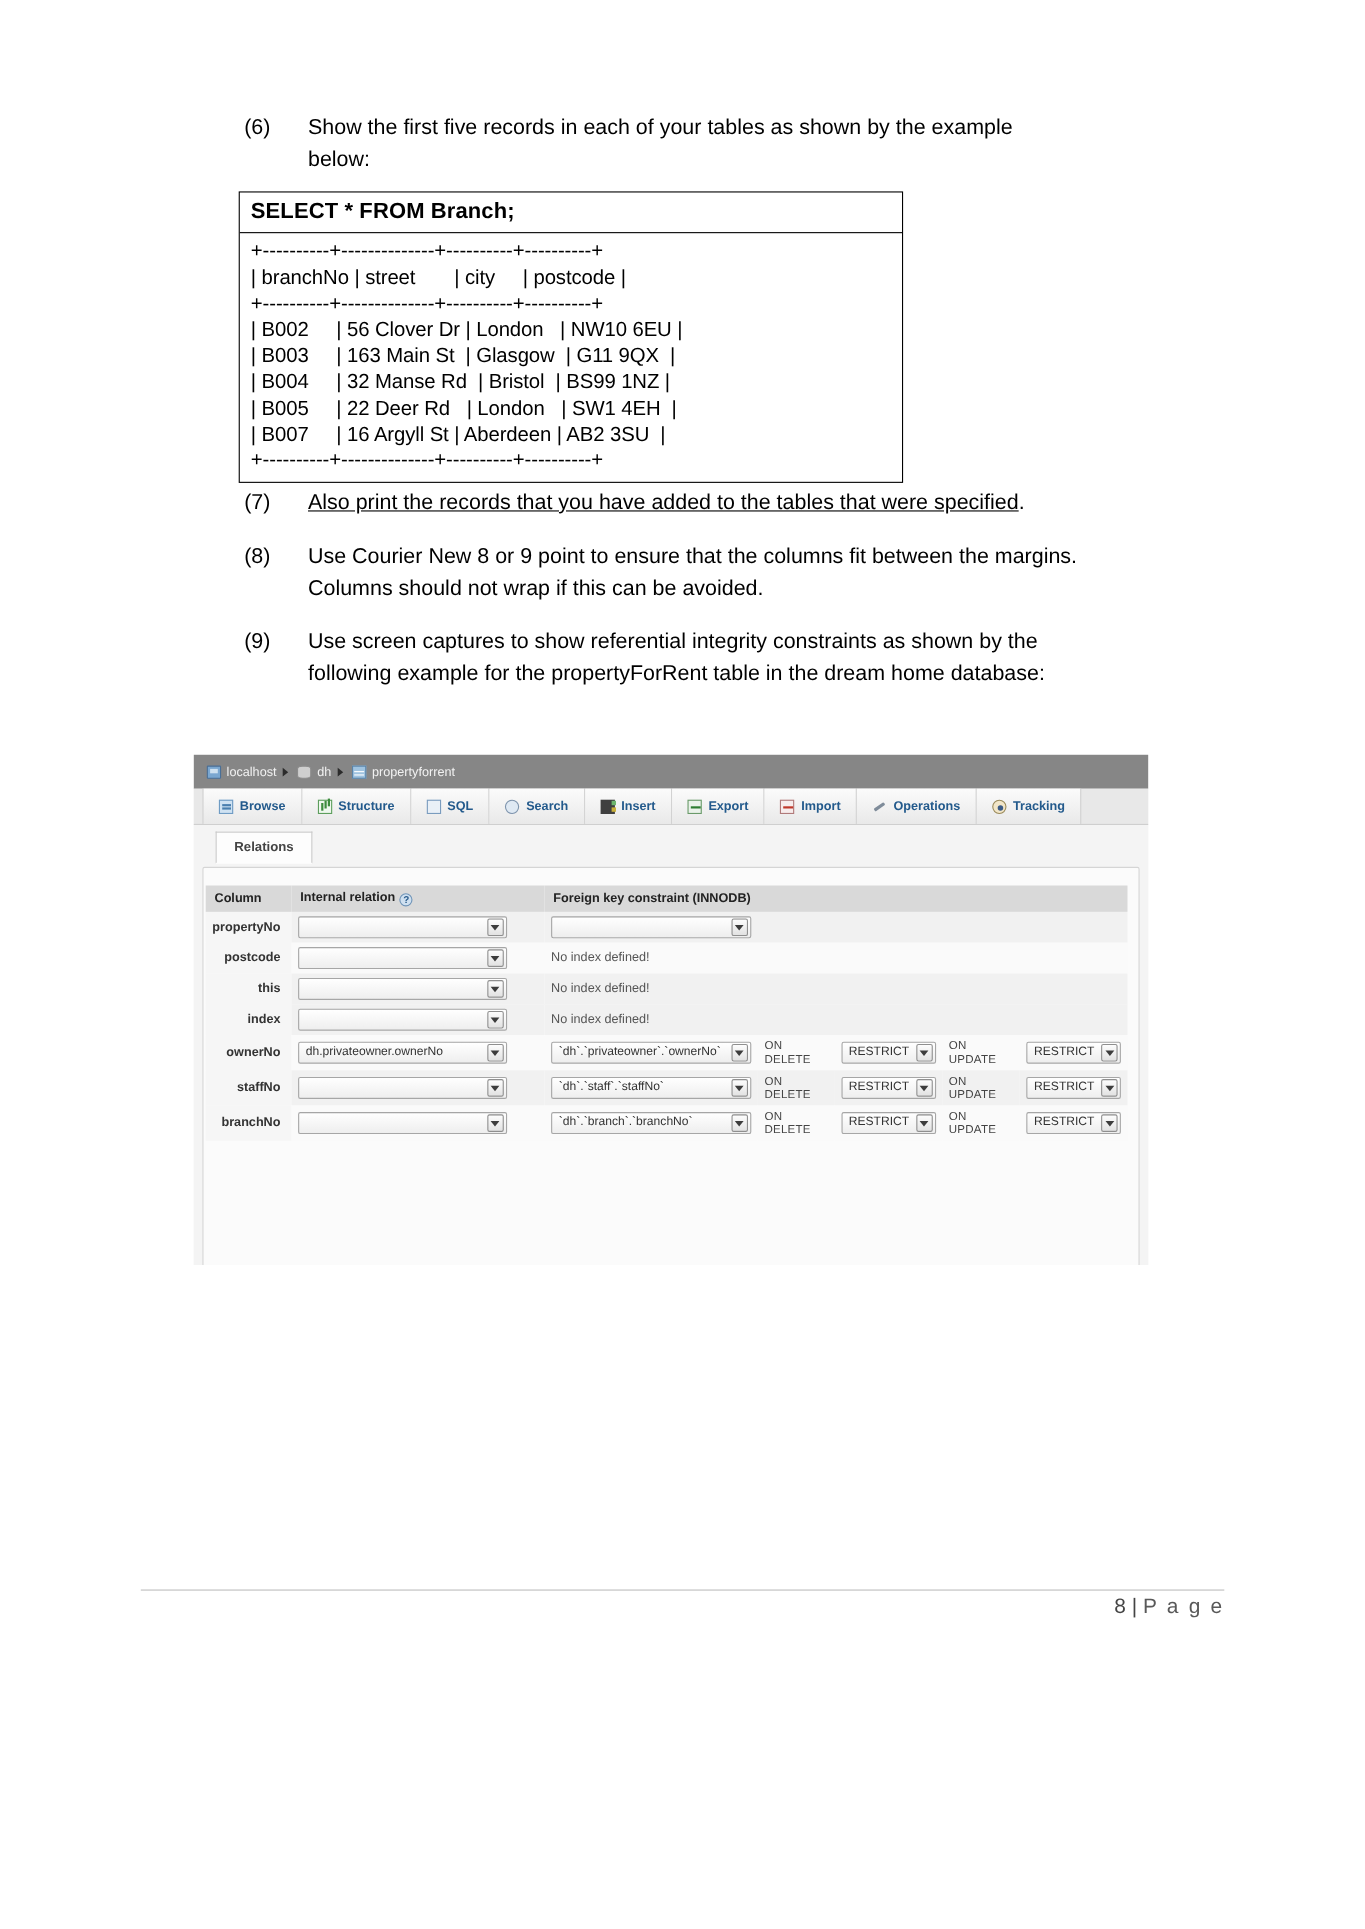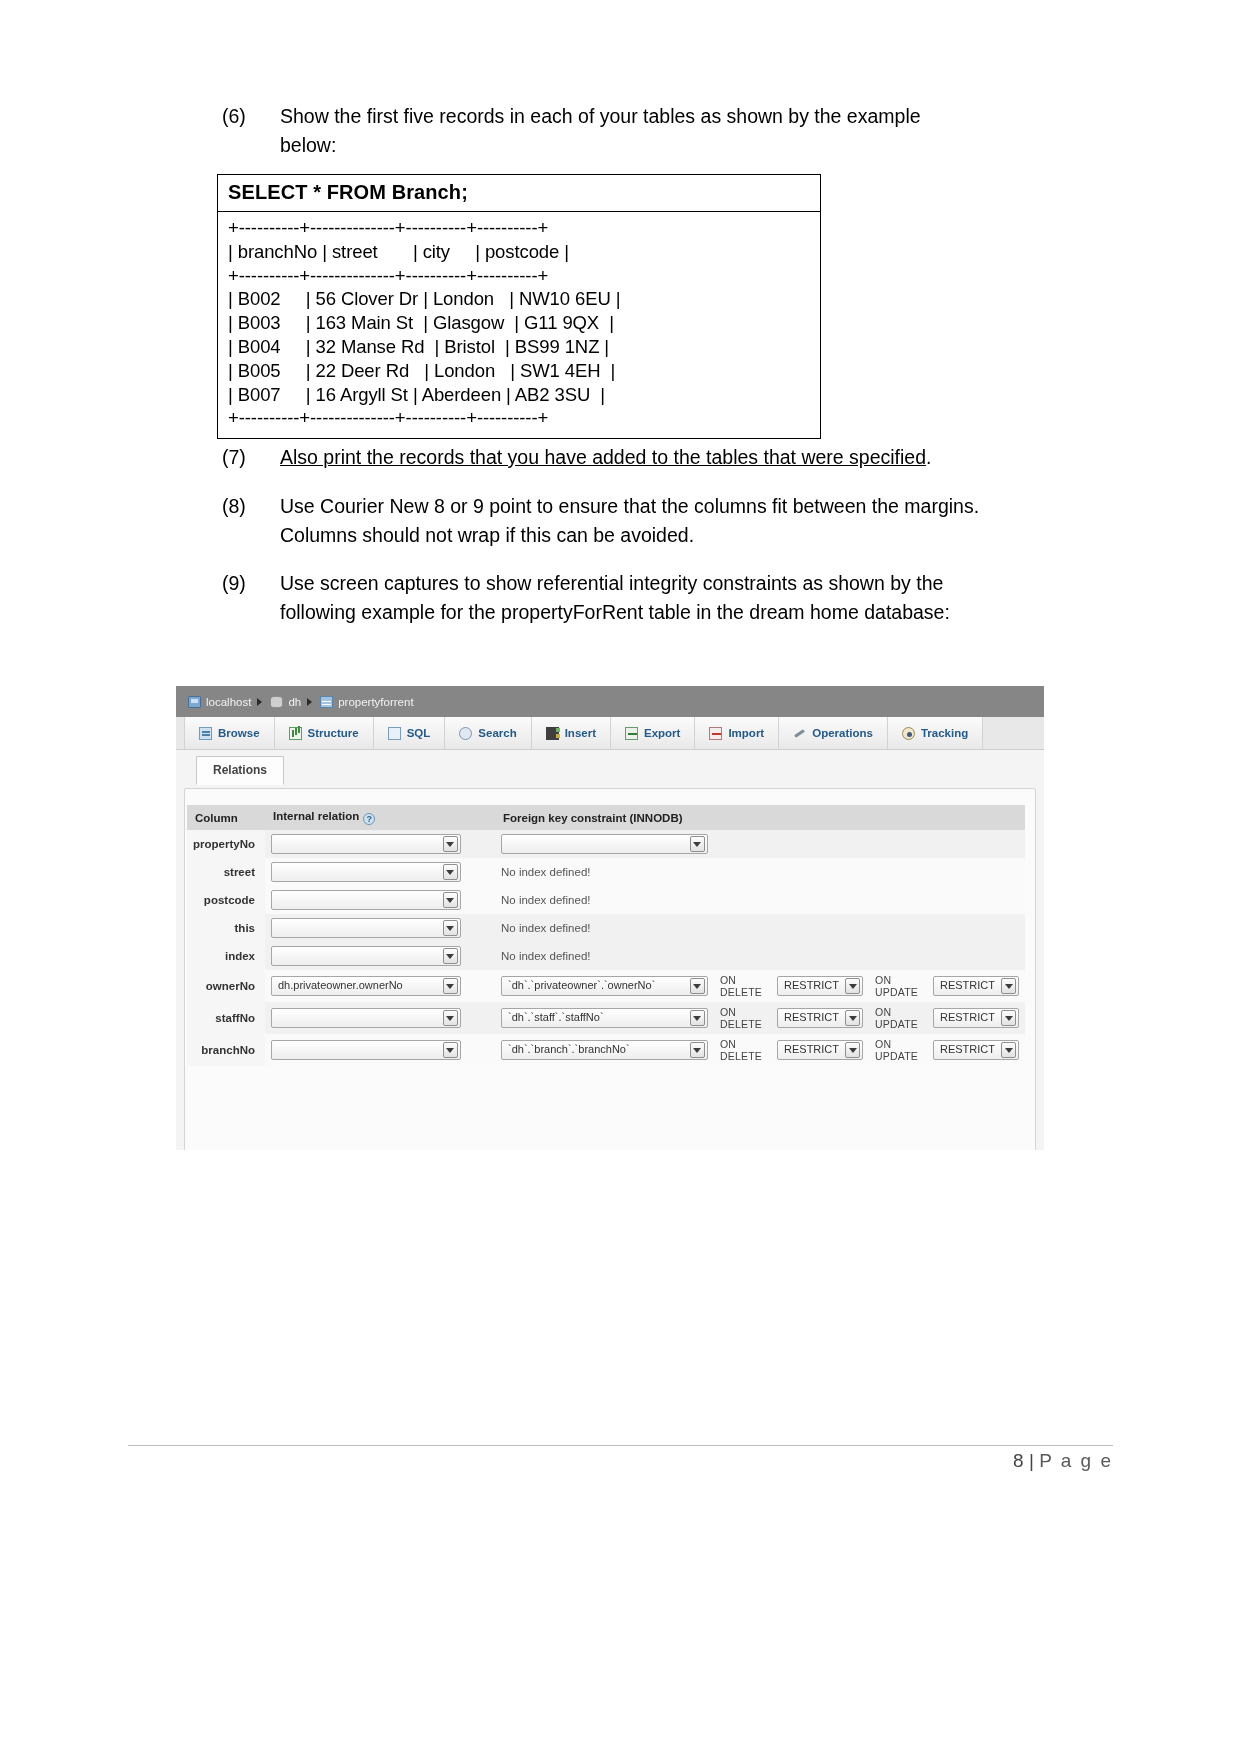--- a/index.html
+++ b/index.html
@@ -184,21 +184,21 @@
     border-radius:2px;
     display:flex; align-items:center; justify-content:center;
   }
   .sel .arrow:after {
     content:""; width:0;height:0;
     border-left:4px solid transparent;
     border-right:4px solid transparent;
     border-top:5px solid #3c3c3c;
   }
   .sel-internal { width:190px; }
-  .sel-fk { width:207px;text-align:right; }
+  .sel-fk { width:182px;text-align:right; }
   .sel-act { width:86px; }
   .noindex { color:#555; font-size:11.5px; }
   .txt-lbl { font-size:10.5px; color:#444; letter-spacing:0.2px;margin-top:40px; }
 
   
   .footer-rule {
     position:absolute; left:128px; top:1445px; width:985px;
     border-top:1px solid #bdbdbd;
   }
   .footer {
@@ -328,30 +328,20 @@
                 </span>
               </td>
               <td colspan="5">
                 <span class="sel sel-fk">
                   <span class="selval"></span>
                   <span class="arrow"></span>
                 </span>
               </td>
             </tr>
 
-            <tr class="even">
-              <td class="colname">street</td>
-              <td>
-                <span class="sel sel-internal">
-                  <span class="selval"></span>
-                  <span class="arrow"></span>
-                </span>
-              </td>
-              <td colspan="5" class="noindex">No index defined!</td>
-            </tr>
 
 
             <tr class="even">
               <td class="colname">postcode</td>
               <td>
                 <span class="sel sel-internal">
                   <span class="selval"></span>
                   <span class="arrow"></span>
                 </span>
               </td>

